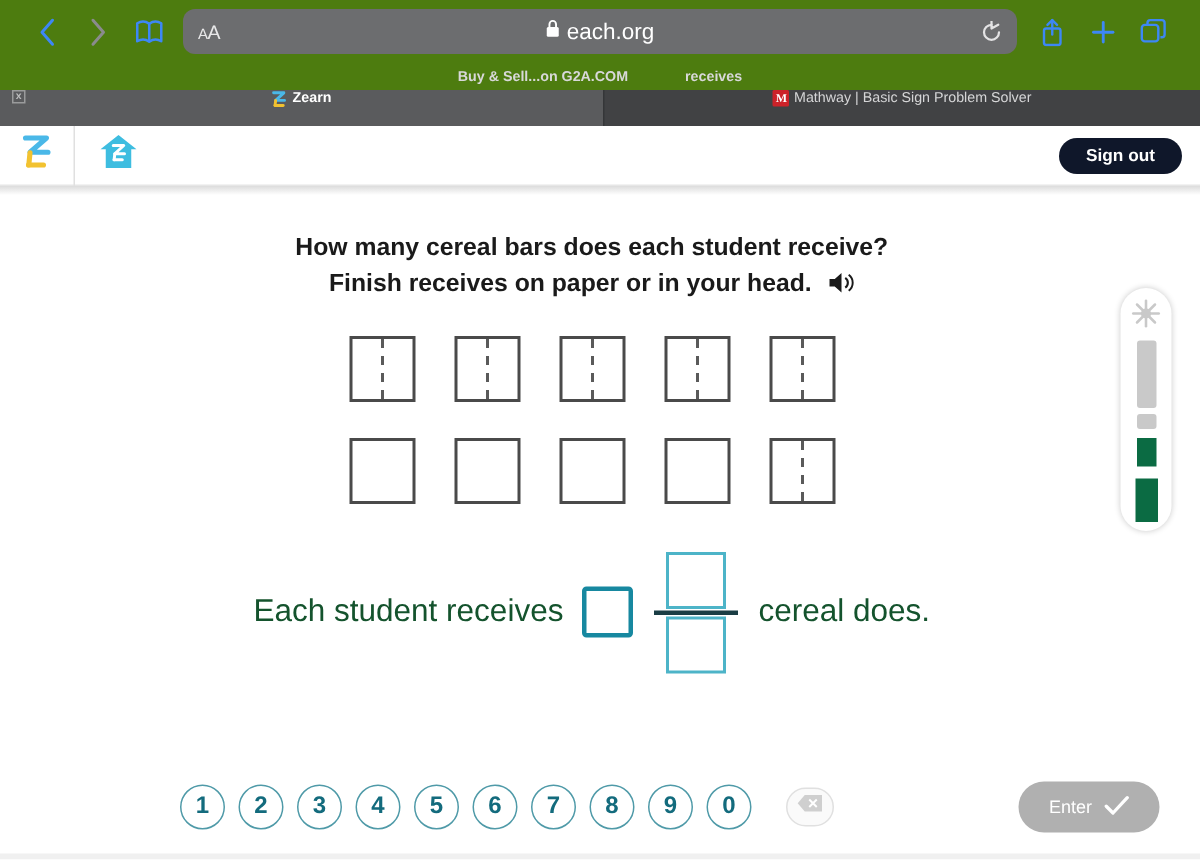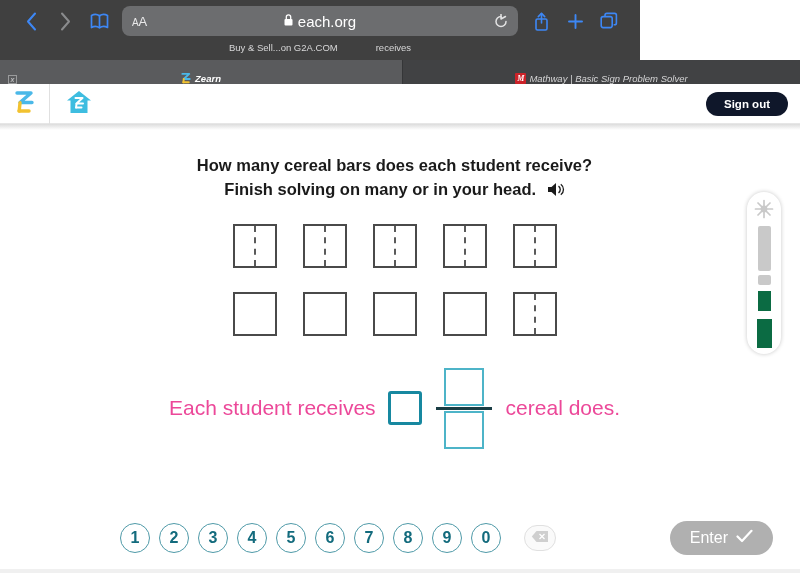--- a/index.html
+++ b/index.html
@@ -5,22 +5,22 @@
   * { box-sizing: border-box; margin: 0; padding: 0; }
   html, body {
     width: 800px; height: 573px;
     font-family: "Liberation Sans", sans-serif;
     background: #ffffff;
     overflow: hidden;
   }
 
   
   .browser-chrome {
-    width: 640px; height: 60px;
-    background: #404040;
+    width: 800px; height: 60px;
+    background: #4d7c0f;
     position: relative;
   }
   .toolbar-row {
     height: 42px;
     display: flex; align-items: center;
     padding: 0 14px;
     gap: 0px;
   }
   .nav-btn {
     width: 34px; height: 30px;
@@ -60,43 +60,43 @@
     font-weight: 400;
   }
   .reload-btn {
     margin-left: auto;
     z-index: 2;
     cursor: pointer;
     display: flex; align-items: center;
   }
   .favbar {
     height: 18px;
-    display: flex; align-items: flex-start; justify-content: center;
+    display: flex; align-items: center; justify-content: center;
     gap: 38px;
+    font-weight: bold;
   }
   .fav-item {
     color: #d8d8d9;
     font-size: 9.5px;
     cursor: pointer;
     white-space: nowrap;
   }
 
   
   .tabstrip {
     width: 800px; height: 24px;
     display: flex;
     background: #4a4b4d;
   }
   .tab {
-    display: flex; align-items: flex-end; justify-content: center;
+    display: flex; align-items: flex-start; justify-content: center;
     position: relative;
     font-size: 9.5px;
     gap: 3px;
     cursor: pointer;
-    font-style: italic;
   }
   .tab.active {
     background: #5a5b5d;
     color: #ffffff;
     font-weight: bold;
     flex: 0 0 402px;
   }
   .tab.inactive {
     background: #414244;
     color: #d5d5d6;
@@ -218,21 +218,21 @@
   }
 
   
   .answer-row {
     margin-top: 32px;
     display: flex; align-items: center; justify-content: center;
     gap: 12px;
   }
   .answer-text {
     font-size: 21px;
-    color: #ec4899;
+    color: #14532d;
   }
   .whole-box {
     width: 34px; height: 34px;
     border: 3px solid #1788a0;
     border-radius: 3px;
     background: #ffffff;
     cursor: pointer;
   }
   .fraction {
     display: flex; flex-direction: column;
@@ -282,21 +282,21 @@
     cursor: pointer;
   }
   .enter-btn {
     margin-left: auto;
     background: #b0b0b0;
     color: #ffffff;
     border: none;
     border-radius: 18px;
     height: 34px;
     padding: 0 20px;
-    font-size: 16px;
+    font-size: 12px;
     display: flex; align-items: center; gap: 8px;
     cursor: pointer;
     font-family: "Liberation Sans", sans-serif;
   }
 
   
   .progress-meter {
     position: absolute;
     right: 8px; top: 62px;
     width: 34px; height: 162px;
@@ -440,21 +440,21 @@
   </div>
   <button class="signout-btn">Sign out</button>
 </div>
 <div class="header-shadow"></div>
 
 <div class="main">
 
   <div class="question">
     <div class="question-line">How many cereal bars does each student receive?</div>
     <div class="question-line">
-      <span>Finish solving on many or in your head.</span>
+      <span>Finish receives on paper or in your head.</span>
       <span class="spk">
         <svg width="18" height="15" viewBox="0 0 18 15">
             <path d="M1,5 L4.5,5 L9,1 L9,14 L4.5,10 L1,10 Z" fill="#1a1a1a"></path>
             <path d="M11.5,4.2 A4,4 0 0 1 11.5,10.8" fill="none" stroke="#1a1a1a" stroke-width="1.4"></path>
             <path d="M13.8,2.2 A6.6,6.6 0 0 1 13.8,12.8" fill="none" stroke="#1a1a1a" stroke-width="1.3"></path>
           </svg>
       </span>
     </div>
   </div>
 

